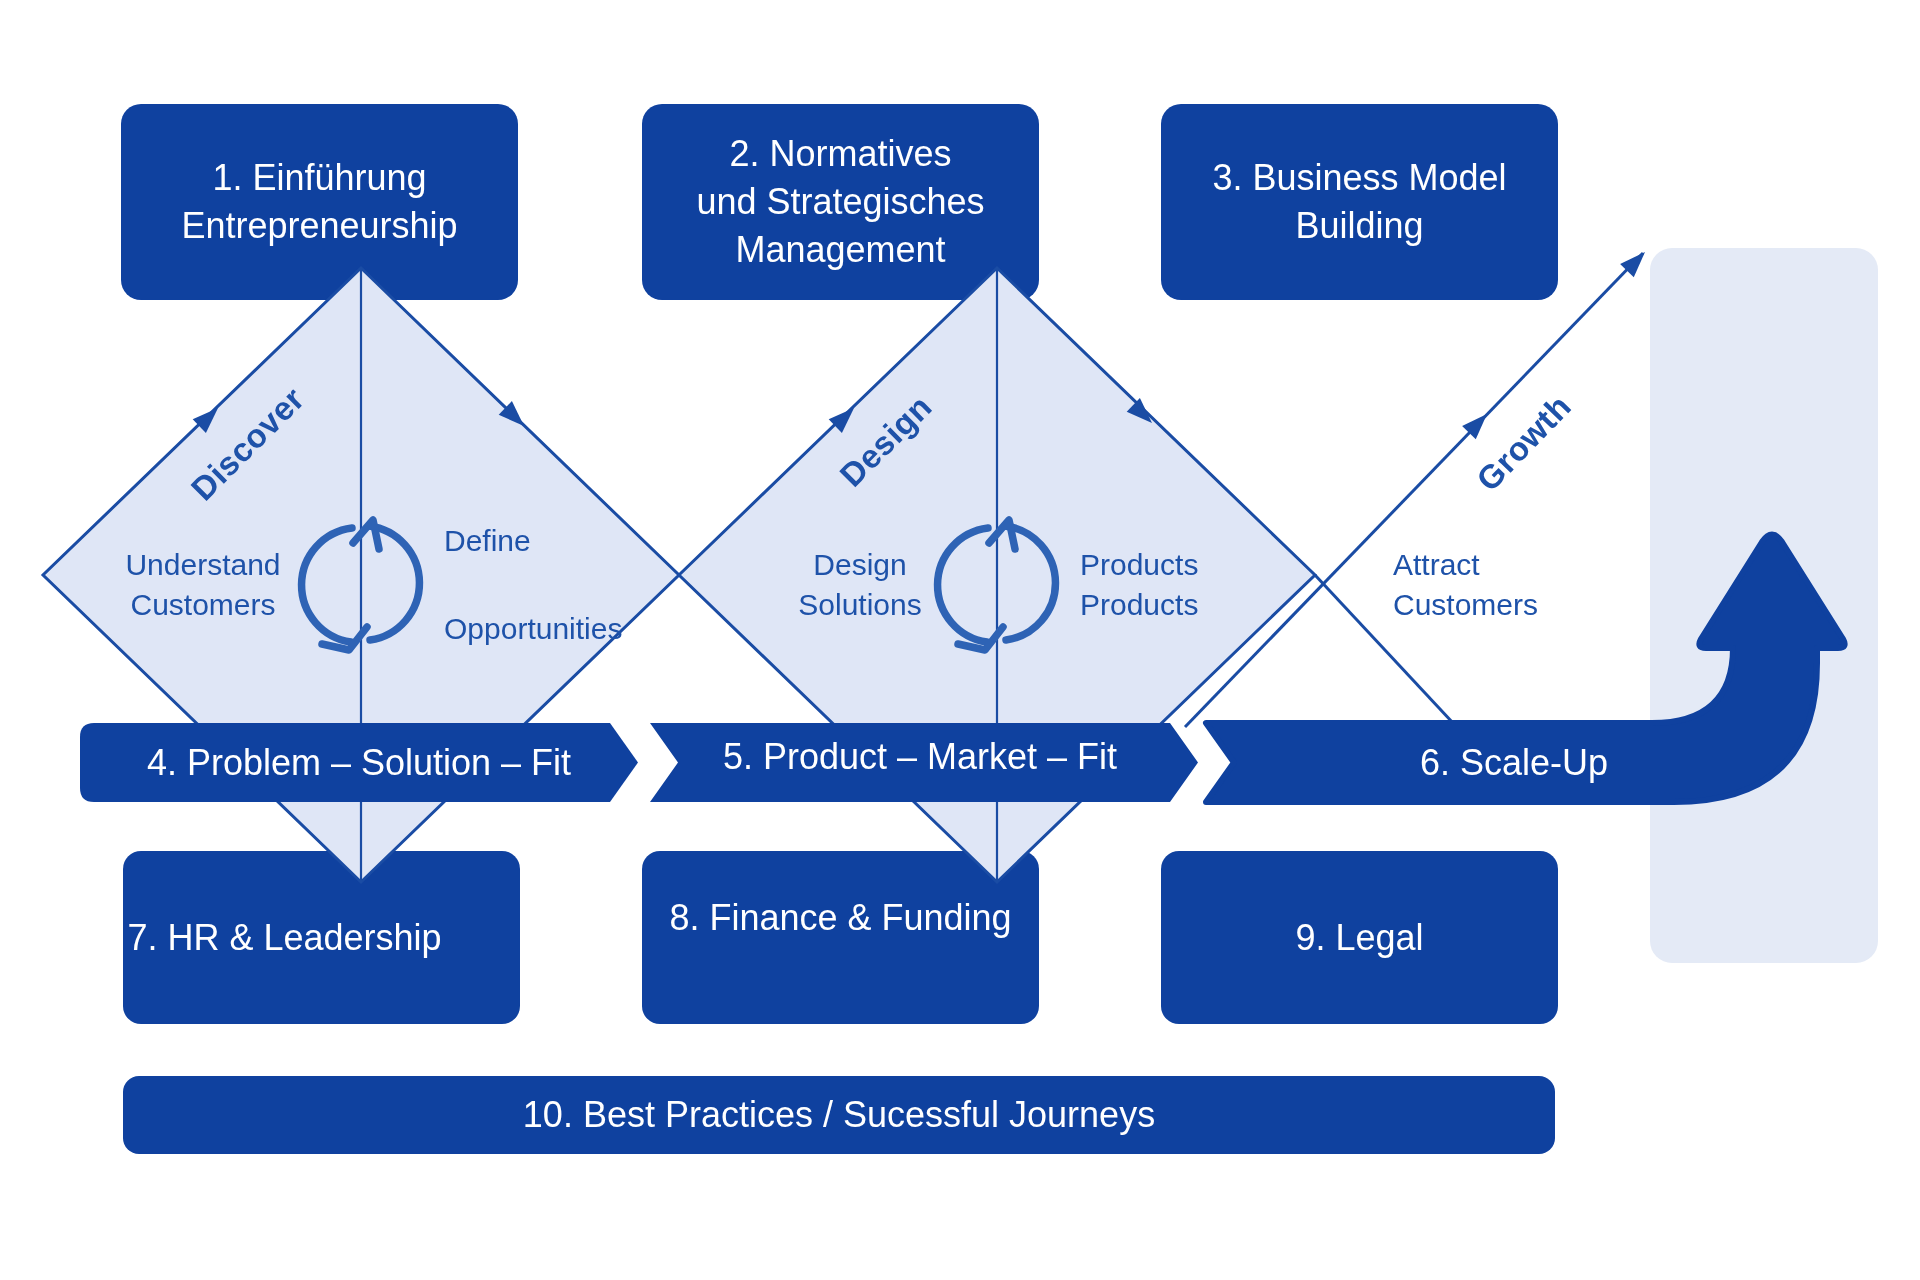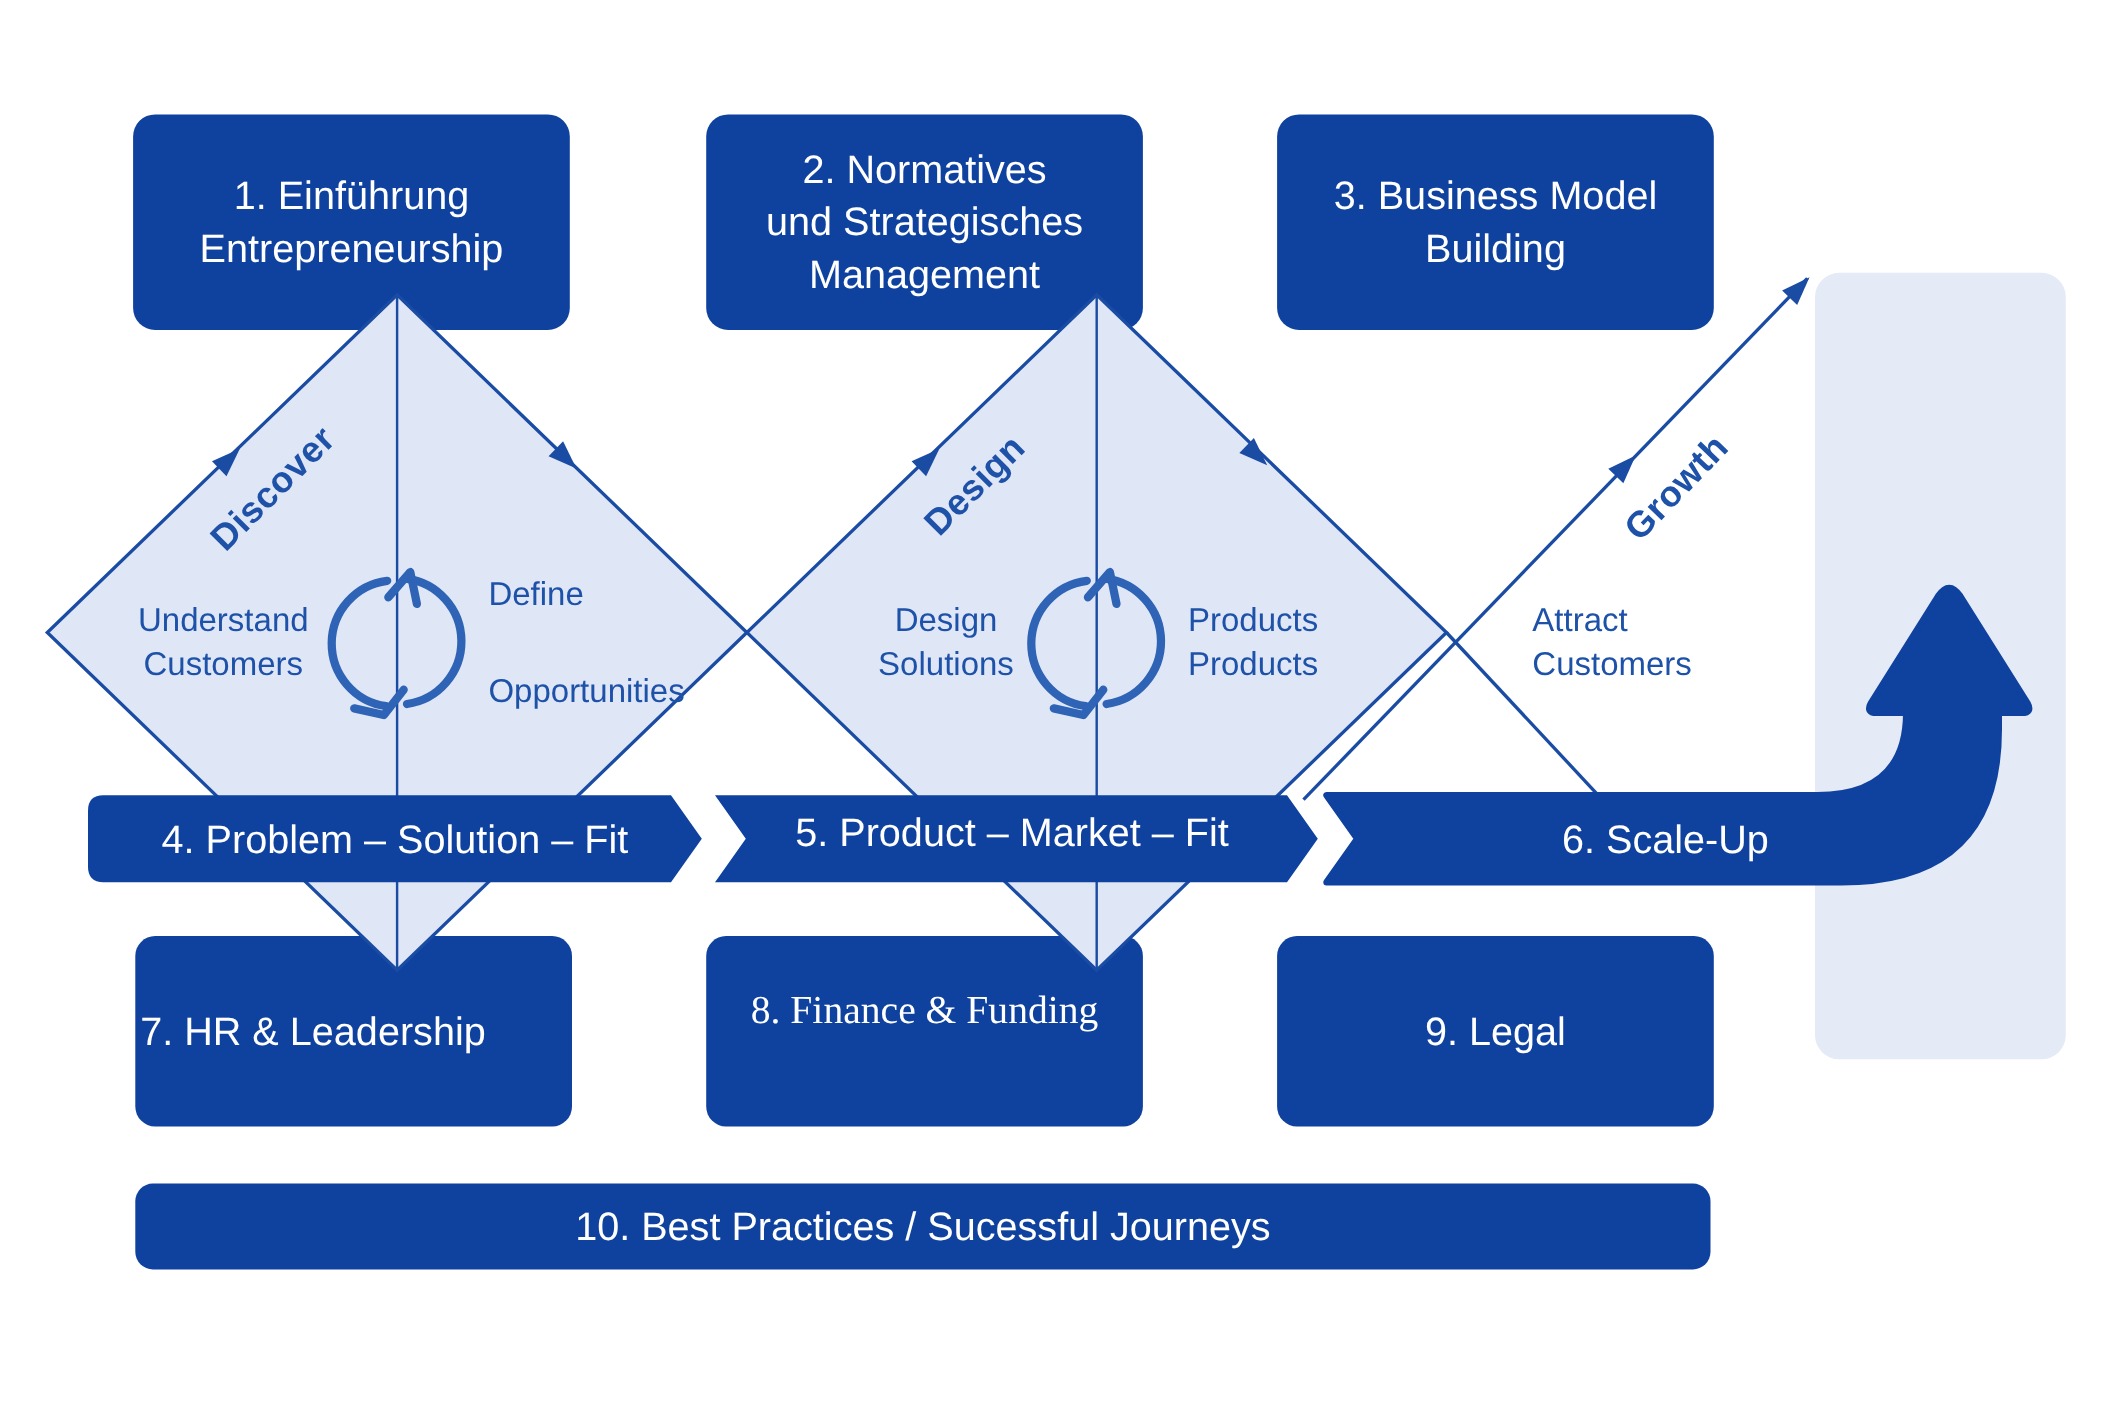--- a/index.html
+++ b/index.html
@@ -133,21 +133,21 @@
   <div class="txt banner-label" style="left:642px;top:723px;width:556px;height:67px;">
     <div>5. Product – Market – Fit</div>
   </div>
   <div class="txt banner-label" style="left:1272px;top:723px;width:484px;height:79px;">
     <div>6. Scale-Up</div>
   </div>
 
   <div class="txt box-label" style="left:123px;top:851px;width:323px;height:173px;">
     <div>7. HR &amp; Leadership</div>
   </div>
-  <div class="txt box-label" style="left:642px;top:851px;width:397px;height:133px;font-family:Liberation Serif, serif;">
+  <div class="txt box-label" style="left:642px;top:851px;width:397px;height:133px;">
     <div>8. Finance &amp; Funding</div>
   </div>
   <div class="txt box-label" style="left:1161px;top:851px;width:397px;height:173px;">
     <div>9. Legal</div>
   </div>
 
   <div class="txt box-label" style="left:123px;top:1076px;width:1432px;height:78px;">
     <div>10. Best Practices / Sucessful Journeys</div>
   </div>
 

